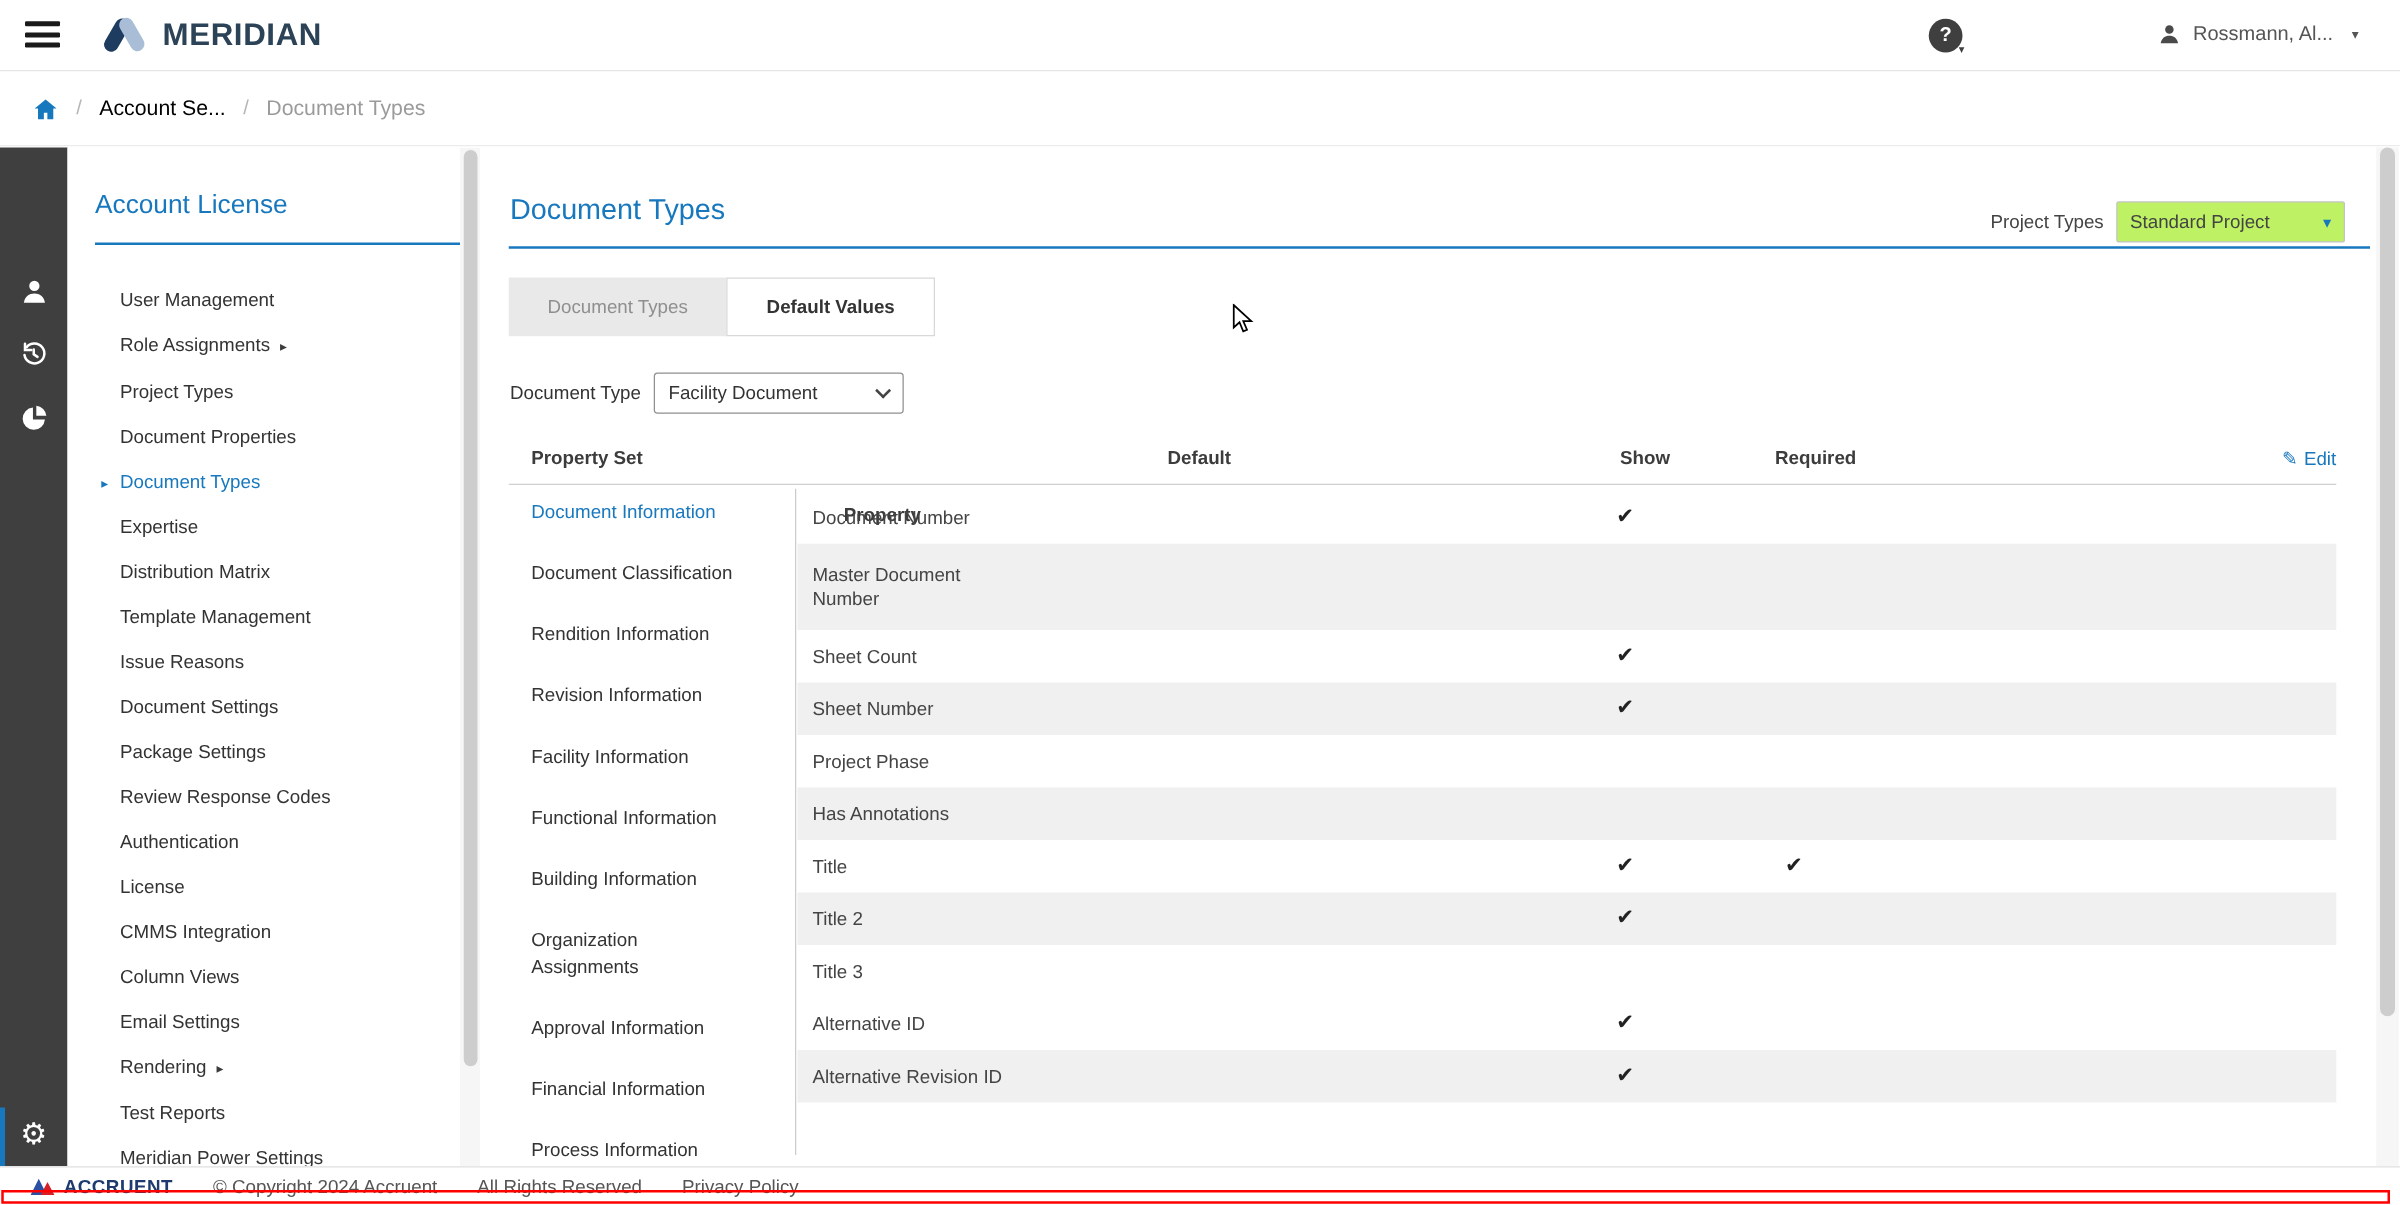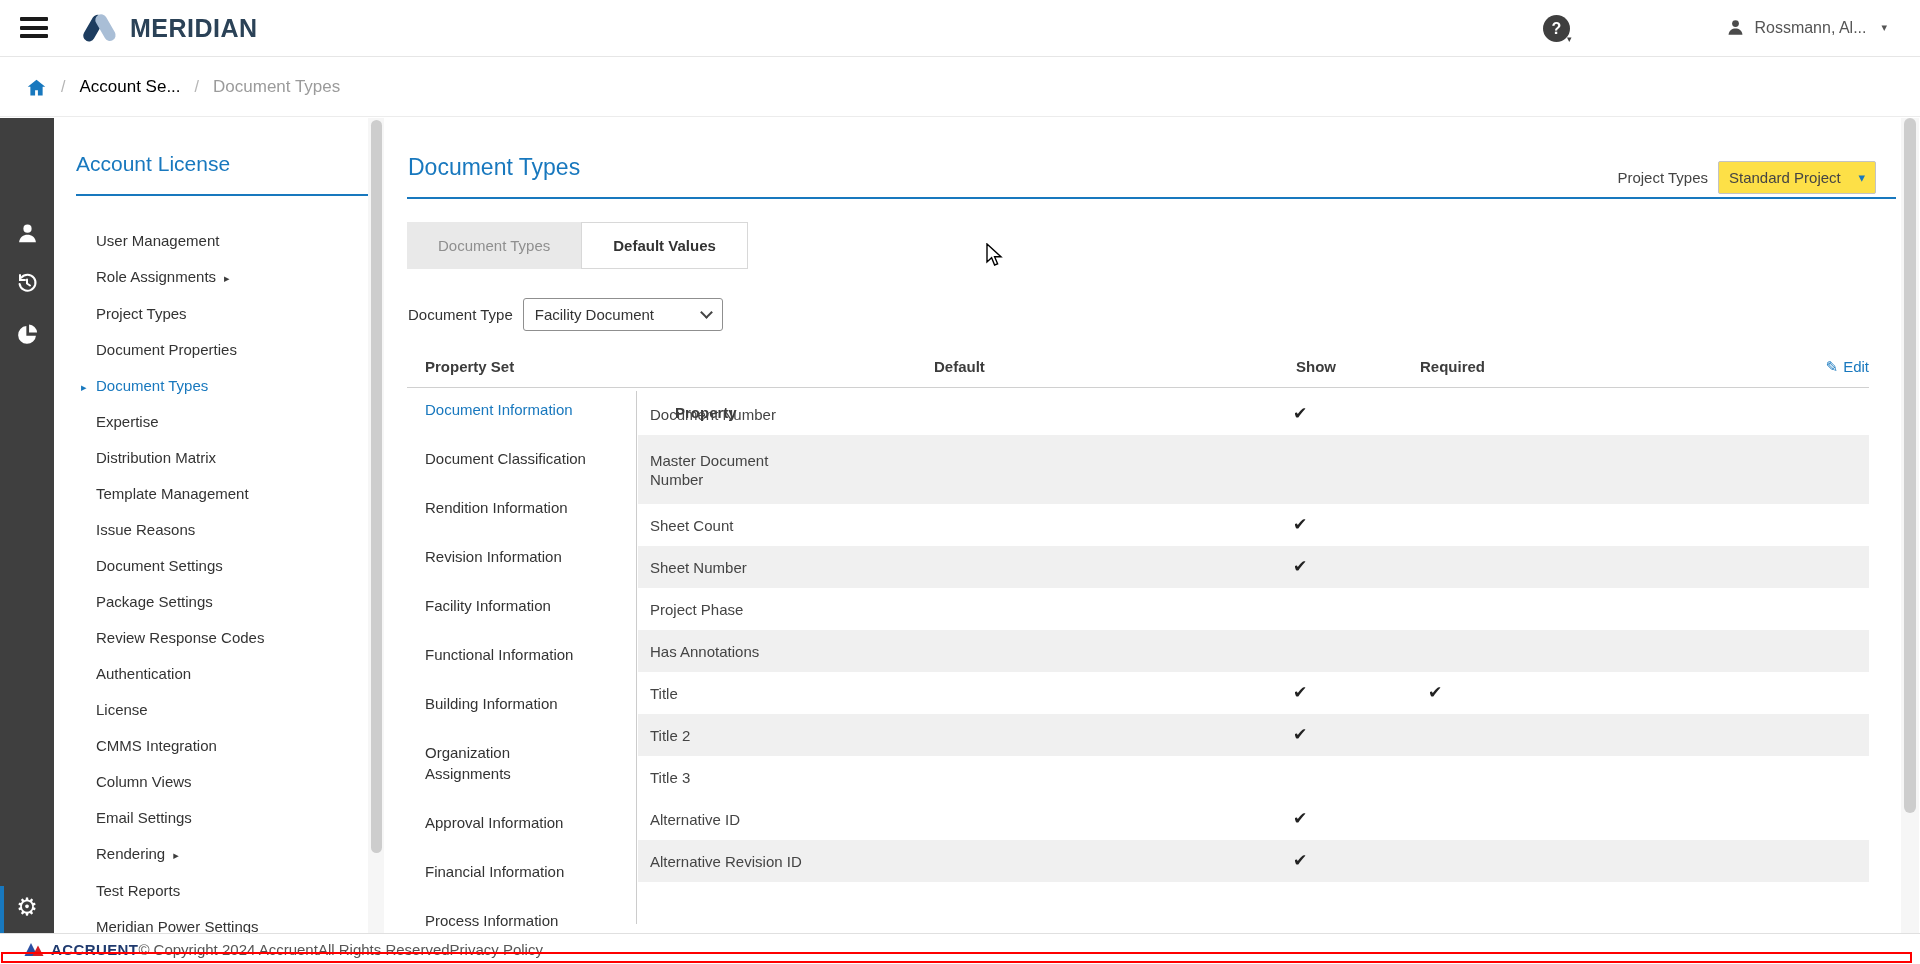--- a/index.html
+++ b/index.html
@@ -48,21 +48,21 @@
   .side-item .acaret { position:absolute; left:-15px; top:1px; font-size:11px; color:#1878be; }
   .side-item .subarrow { font-size:11px; color:#3c3c3c; margin-left:8px; }
   .sb-track { position:absolute; right:0; top:0; bottom:0; width:16px; background:#f6f6f6; }
   .sb-thumb { position:absolute; right:2px; top:2px; width:11px; height:733px; background:#cdcdcd; border-radius:6px; }
   
   .main { position:absolute; top:118px; left:407px; width:1489px; bottom:31px; background:#fff; }
   .main-title { position:absolute; left:1px; top:36px; font-size:23px; color:#1878be; }
   .main-rule { position:absolute; left:0; right:0; top:79px; border-top:2px solid #1878be; }
   .ptypes { position:absolute; top:43px; right:20px; display:flex; align-items:center; gap:10px; }
   .ptypes .plabel { font-size:15px; color:#444; }
-  .dropbox { width:158px; height:33px; border:1px solid #c3c3c3; border-radius:2px; background:#fde047;
+  .dropbox { width:183px; height:33px; border:1px solid #c3c3c3; border-radius:2px; background:#bef264;
              display:flex; align-items:center; justify-content:space-between; padding:0 10px;
              font-size:15px; color:#444; cursor:pointer; }
   .dropbox .dcaret { font-size:13px; color:#1878be; }
   .tabs { position:absolute; left:0; top:104px; display:flex; }
   .tab { height:47px; display:flex; align-items:center; padding:0 31px; font-size:15px;
          background:#e9e9e9; color:#8f8f8f; cursor:pointer; }
   .tab.active { background:#fff; color:#333; font-weight:bold; border:1px solid #d8d8d8; }
   .doctype { position:absolute; left:1px; top:180px; display:flex; align-items:center; gap:10px; }
   .doctype .dlabel { font-size:15px; color:#333; }
   .selectbox { width:200px; height:33px; border:1px solid #8f8f8f; border-radius:3px; background:#fff;
@@ -90,21 +90,21 @@
            font-size:15px; color:#444; }
   .t-row.alt { background:#f0f0f0; }
   .t-row.tall { height:69px; }
   .t-row .prop { white-space:pre-line; line-height:19px; }
   .chk { position:absolute; font-size:17px; font-weight:bold; color:#222; top:50%; transform:translateY(-54%); }
   .chk-show { left:655px; }
   .chk-req { left:790px; }
   
   .footer { position:absolute; left:0; right:0; bottom:0; height:31px; background:#fff;
             border-top:1px solid #e0e0e0; display:flex; align-items:center; padding-left:24px;
-            font-size:15px; color:#555; }
+            gap:32px; font-size:15px; color:#555; }
   .acc-logo { display:flex; align-items:center; gap:6px; }
   .acc-name { font-size:15px; font-weight:bold; color:#1f3a6e; letter-spacing:0.4px; }
   .footer .flink { cursor:pointer; }
   
   .page-scroll { position:absolute; top:118px; right:1px; bottom:31px; width:18px; background:#f6f6f6; }
   .page-thumb { position:absolute; left:3px; top:0px; width:12px; height:695px; background:#cdcdcd; border-radius:6px; }
   .red-box { position:absolute; left:1px; right:8px; bottom:1px; height:11px; border:2px solid #ff0000; z-index:50; }
   .cursor { position:absolute; left:985px; top:243px; z-index:40; }
 </style>
 </head>

